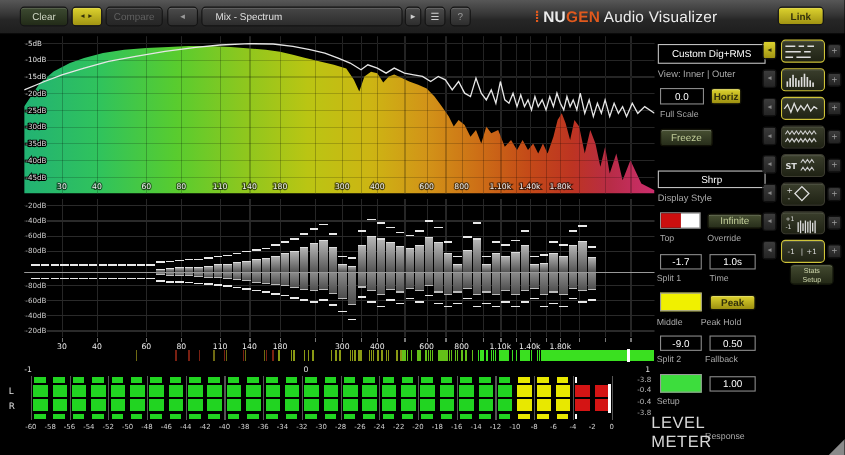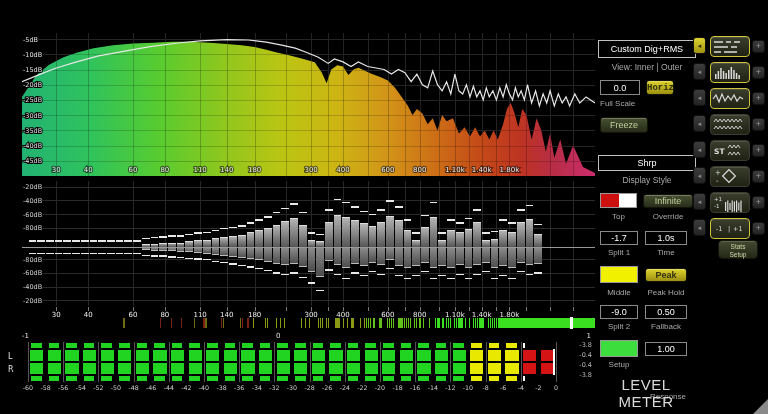--- a/index.html
+++ b/index.html
@@ -16,21 +16,21 @@
   .tb.green{background:linear-gradient(#3d4a31,#222b18);color:#cfd6c4;}
   .tb.yellow{background:linear-gradient(#ddd32f,#a09312);color:#33300a;font-weight:bold;}
   .tb.disabled{background:linear-gradient(#343434,#262626);color:#5f5f5f;}
   #brand{position:absolute;left:486px;top:7px;font-size:14px;color:#ececec;letter-spacing:.2px;}
   #brand .dots{color:#e0591d;font-weight:bold;margin-right:3px;}
   #brand b{font-weight:bold;}
   #brand .gen{color:#e0591d;font-weight:bold;}
   
   .fld{position:absolute;background:#000;border:1px solid #8a8a8a;color:#fff;
        font-size:9px;text-align:center;box-sizing:border-box;}
-  .lbl{position:absolute;color:#a8a8a8;font-size:8px;text-align:center;}
+  .lbl{position:absolute;color:#a8a8a8;font-size:8px;}
   .pbtn{position:absolute;border-radius:3px;box-sizing:border-box;font-size:9px;text-align:center;
         border:1px solid #141408;box-shadow:inset 0 1px 0 rgba(255,255,255,.25);}
   .pbtn.yellow{background:linear-gradient(#ded32e,#9c8f10);color:#32300a;font-weight:bold;}
   .pbtn.olive{background:linear-gradient(#475032,#272d1a);color:#c3cf9a;}
   .swatch{position:absolute;border:1px solid #999;box-sizing:border-box;}
   
   #iconstrip{position:absolute;left:693px;top:36px;width:75px;height:260px;}
   .isrow{position:absolute;left:0;width:75px;height:22px;}
   .navbtn{position:absolute;left:0;top:1px;width:13px;height:17px;border-radius:3px;
       background:linear-gradient(#3c3c3c,#242424);border:1px solid #111;color:#8a8a8a;
@@ -49,20 +49,32 @@
       box-shadow:inset 0 1px 0 rgba(255,255,255,.15);}
   #grip{position:absolute;right:0;bottom:0;width:0;height:0;
       border-left:15px solid transparent;border-bottom:15px solid #8a8a8a;}
   svg text{font-family:"DejaVu Sans",sans-serif;}
 </style>
 </head>
 <body>
 
 <div id="stage">
 
+  <div id="topbar">
+    <div class="tb green" style="left:18px;width:44px;">Clear</div>
+    <div class="tb yellow" style="left:65px;width:28px;font-size:6px;letter-spacing:1px;">◄►</div>
+    <div class="tb disabled" style="left:96px;width:52px;">Compare</div>
+    <div class="tb dark" style="left:152px;width:28px;font-size:7px;color:#9a9a9a;">◄</div>
+    <div class="tb dark" style="left:183px;width:183px;text-align:left;padding-left:12px;color:#e2e2e2;background:linear-gradient(#474747,#2c2c2c);">Mix - Spectrum</div>
+    <div class="tb dark" style="left:368px;width:15px;font-size:7px;color:#cfcfcf;">►</div>
+    <div class="tb dark" style="left:386px;width:19px;font-size:9px;color:#cfcfcf;">☰</div>
+    <div class="tb dark" style="left:409px;width:19px;color:#9a9a9a;">?</div>
+    <div id="brand"><span class="dots">⁞</span><b>NU</b><span class="gen">GEN</span><span> Audio Visualizer</span></div>
+    <div class="tb yellow" style="left:707px;width:42px;height:17px;">Link</div>
+  </div>
 
   <svg id="spec" style="position:absolute;left:22px;top:33px;" width="573" height="143">
       <defs>
         <linearGradient id="specGrad" x1="0" y1="0" x2="1" y2="0">
           <stop offset="0" stop-color="#22b273"></stop>
           <stop offset="0.12" stop-color="#30c35c"></stop>
           <stop offset="0.24" stop-color="#58cc2f"></stop>
           <stop offset="0.35" stop-color="#8ec71e"></stop>
           <stop offset="0.45" stop-color="#bac513"></stop>
           <stop offset="0.55" stop-color="#cdb513"></stop>
@@ -834,21 +846,21 @@
       <text x="503.2" y="53" font-size="6.3" fill="#cfcfcf" text-anchor="middle">-6</text>
       <text x="520.8" y="53" font-size="6.3" fill="#cfcfcf" text-anchor="middle">-4</text>
       <text x="538.4" y="53" font-size="6.3" fill="#cfcfcf" text-anchor="middle">-2</text>
       <text x="556" y="53" font-size="6.3" fill="#cfcfcf" text-anchor="middle">0</text>
     </svg>
 
   <div>
     <div class="fld" style="left:598px;top:40px;width:98px;height:18px;line-height:17px;border-color:#c0c0c0;">Custom Dig+RMS</div>
     <div class="lbl" style="left:598px;top:62px;width:98px;font-size:8.5px;">View: Inner | Outer</div>
     <div class="fld" style="left:600px;top:80px;width:40px;height:15px;line-height:14px;">0.0</div>
-    <div class="pbtn yellow" style="left:646px;top:80px;width:28px;height:15px;line-height:14px;font-family:Liberation Mono, monospace;">Horiz</div>
+    <div class="pbtn yellow" style="left:646px;top:80px;width:28px;height:15px;line-height:14px;">Horiz</div>
     <div class="lbl" style="left:600px;top:99px;width:60px;text-align:left;">Full Scale</div>
     <div class="pbtn olive" style="left:600px;top:117px;width:48px;height:16px;line-height:15px;">Freeze</div>
     <div class="fld" style="left:598px;top:155px;width:98px;height:16px;line-height:15px;border-color:#c0c0c0;">Shrp</div>
     <div class="lbl" style="left:598px;top:175px;width:98px;font-size:8.5px;">Display Style</div>
 
     <div class="swatch" style="left:600px;top:193px;width:37px;height:15px;">
       <div style="position: absolute; left: 0px; top: 0px; width: 50%; height: 100%; background: rgb(204, 15, 15);" id="sw-top-a"></div>
       <div style="position: absolute; right: 0px; top: 0px; width: 50%; height: 100%; background: rgb(255, 255, 255);" id="sw-top-b"></div>
     </div>
     <div class="pbtn olive" style="left:643px;top:194px;width:50px;height:14px;line-height:13px;">Infinite</div>

